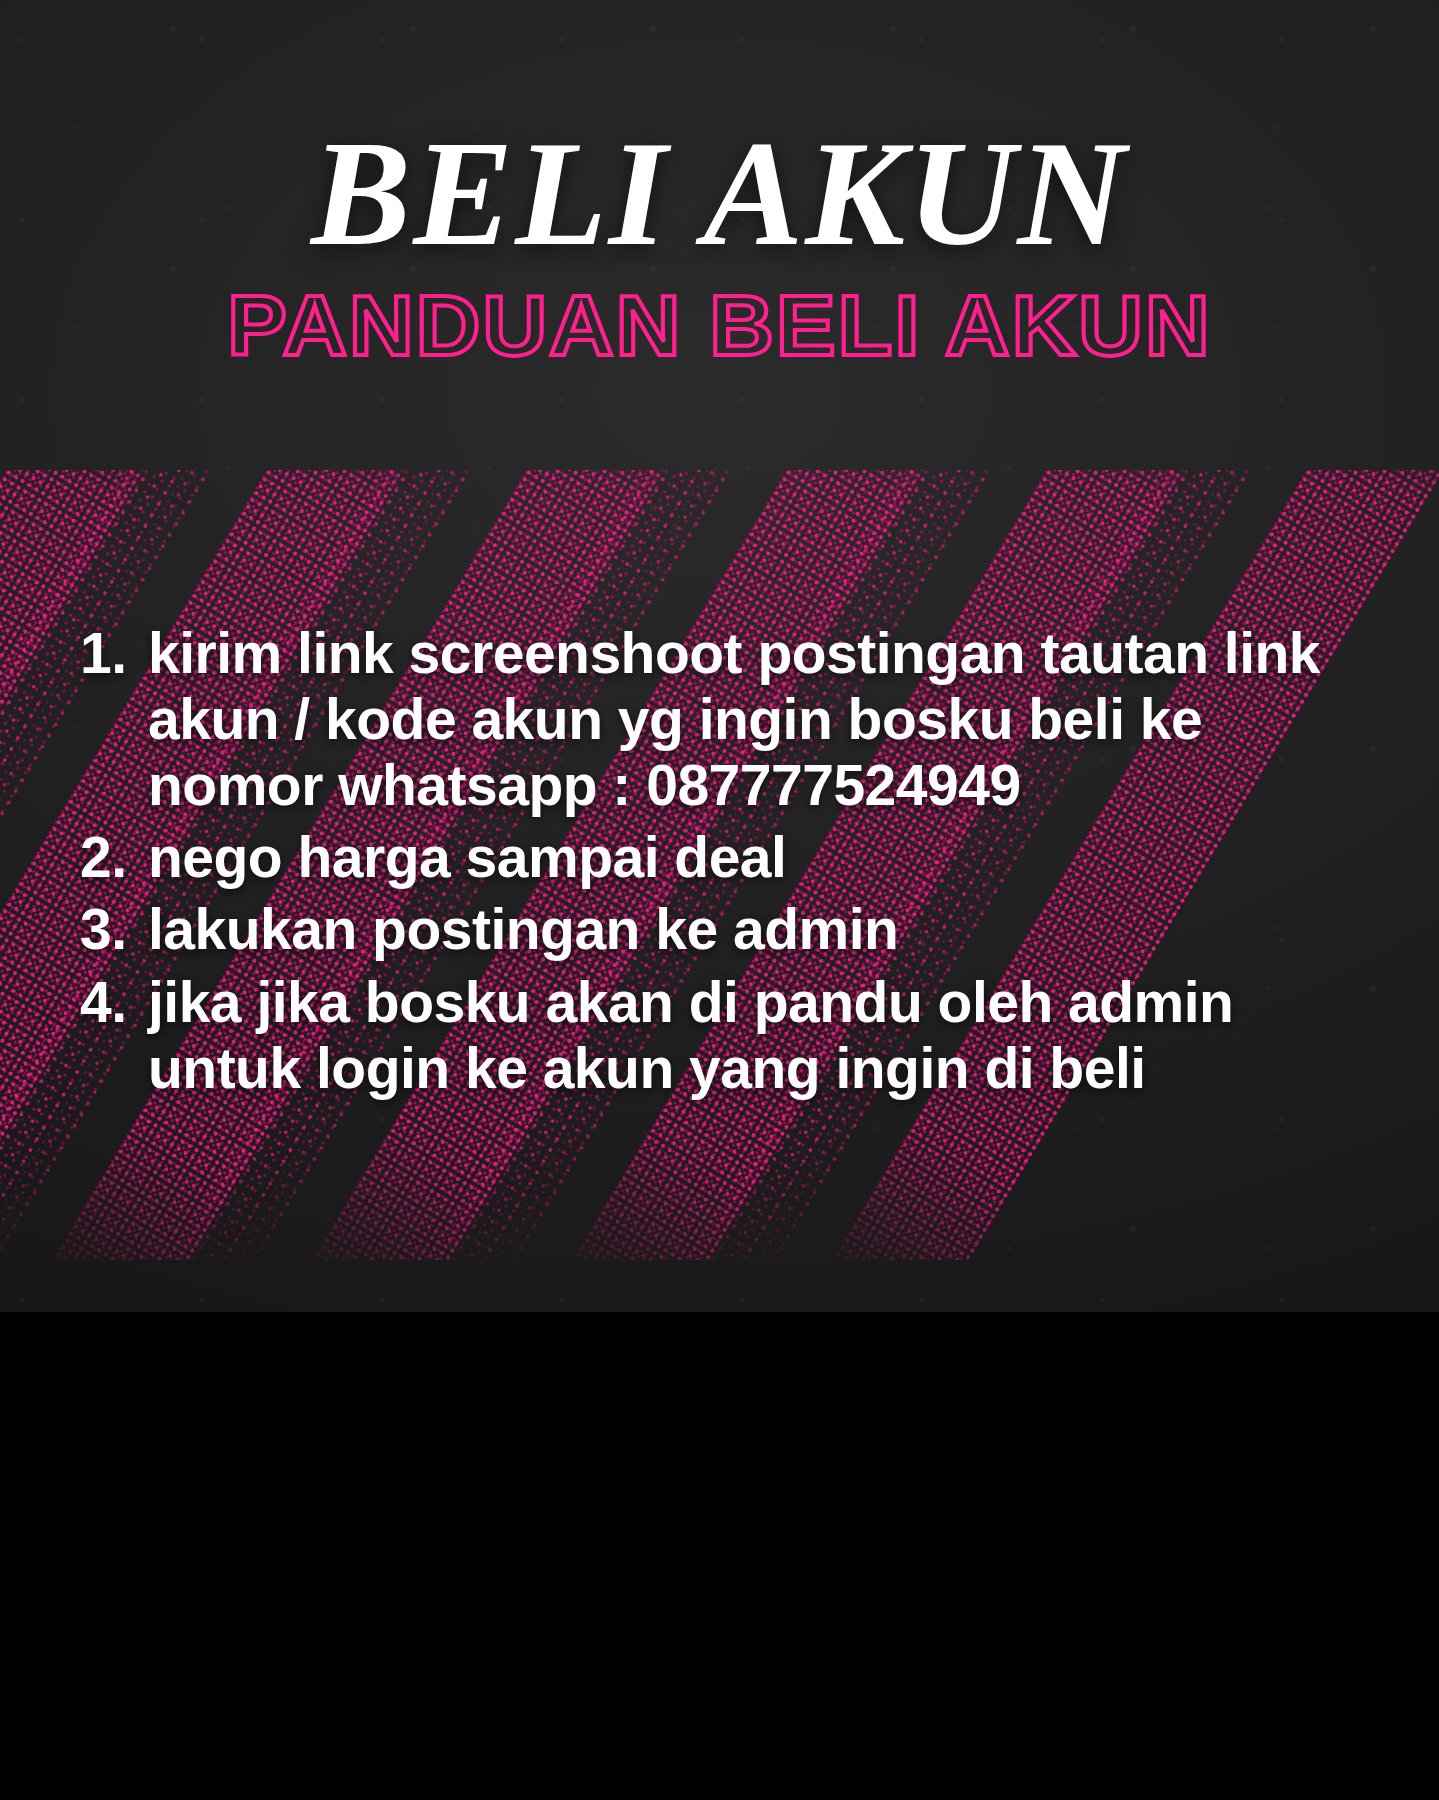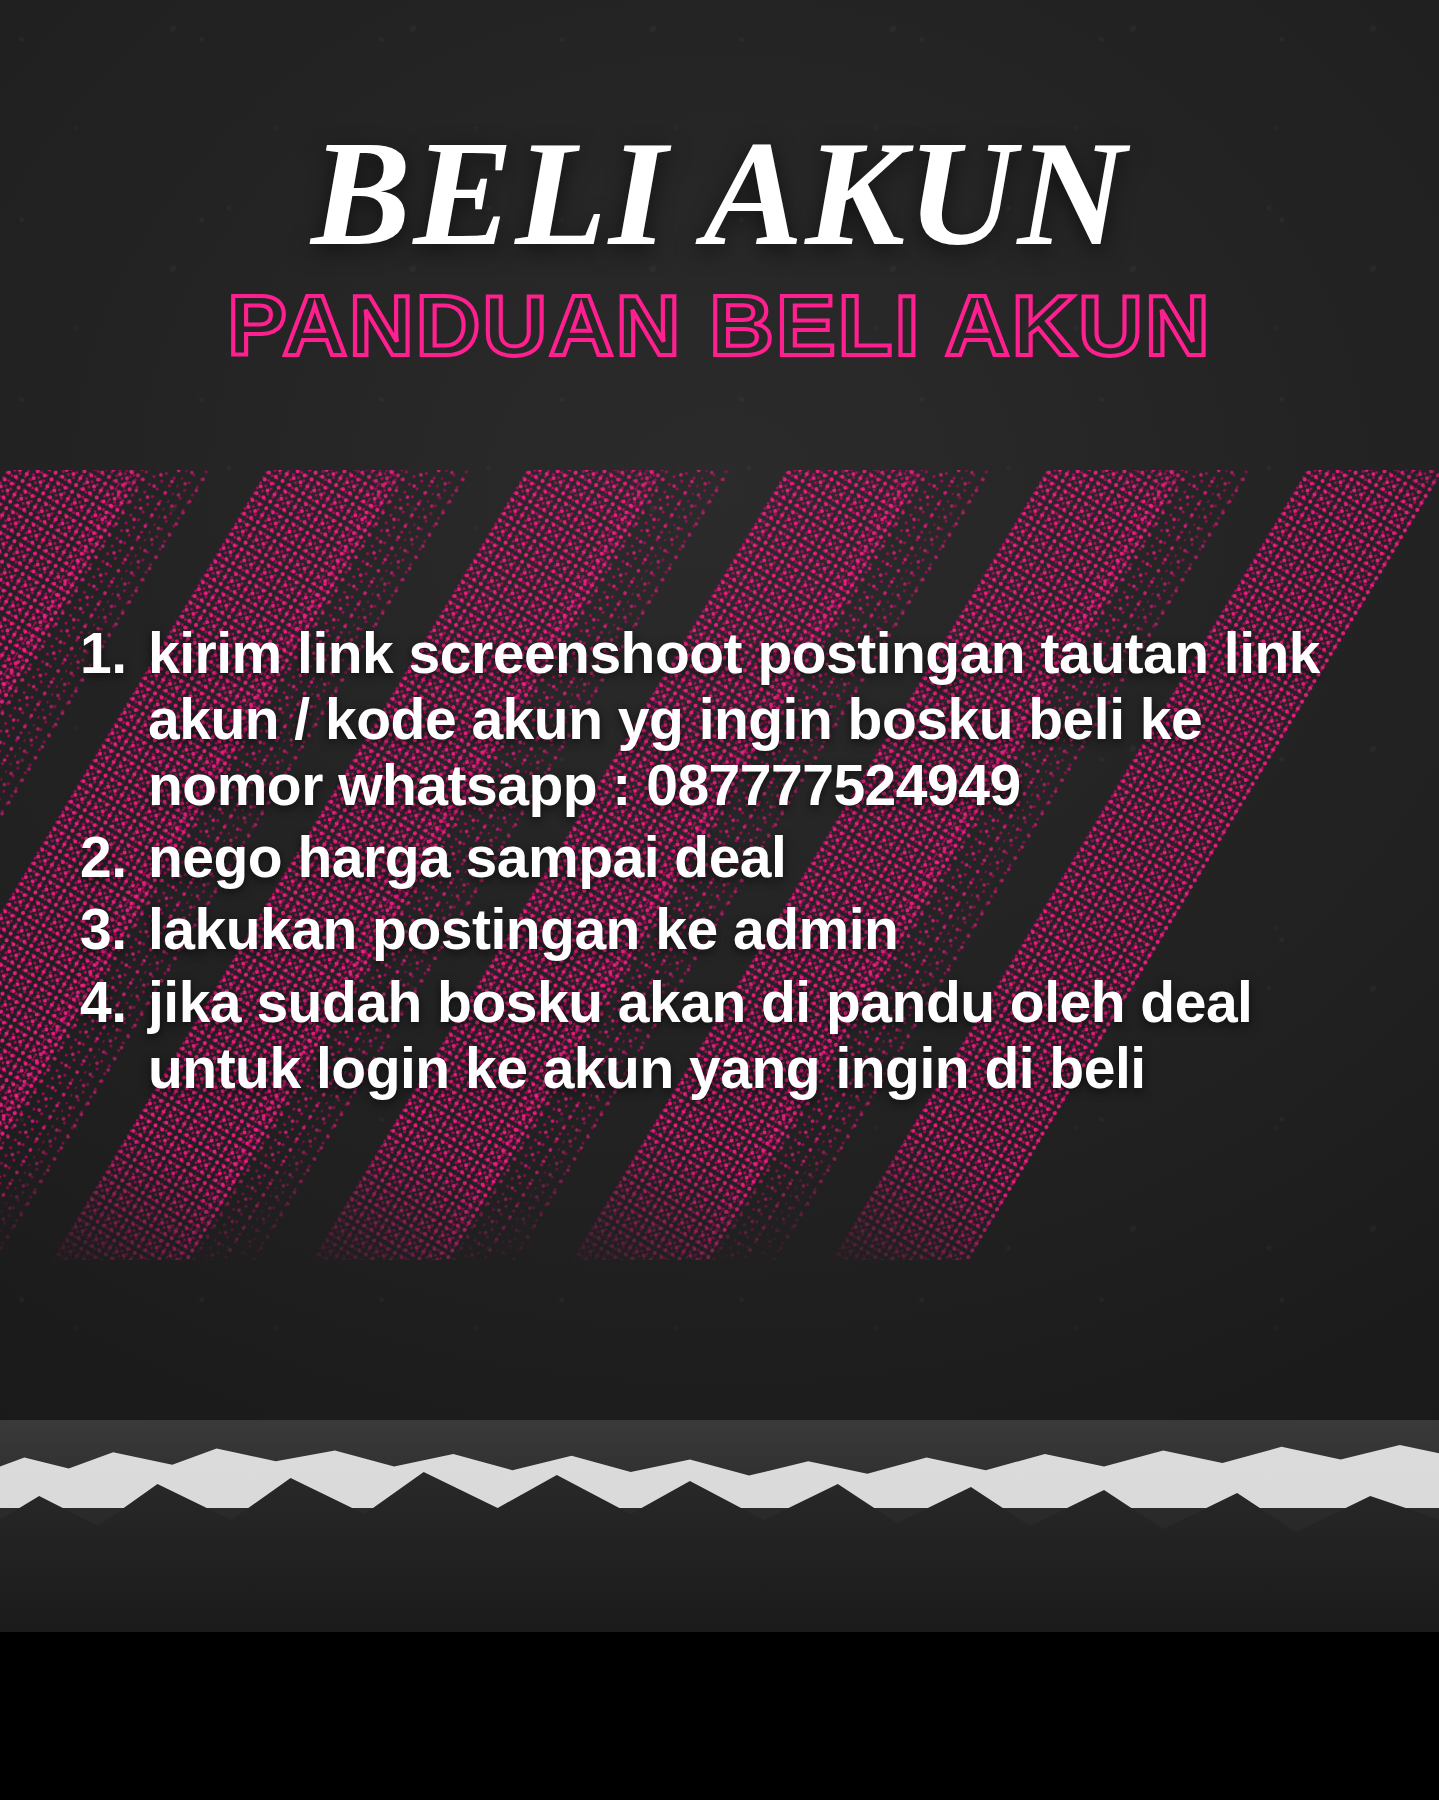--- a/index.html
+++ b/index.html
@@ -6,21 +6,21 @@
     margin: 0;
     padding: 0;
     background: #000;
   }
   body {
     font-family: "Liberation Sans", sans-serif;
   }
   .poster {
     position: relative;
     width: 1439px;
-    height: 1632px;
+    height: 1312px;
     overflow: hidden;
     background: #a16207;
   }
 
   
   .bg-base {
     position: absolute;
     inset: 0;
     background:
       radial-gradient(120% 90% at 50% 30%, #2b2b2b 0%, #1f1f1f 55%, #141414 100%);
@@ -239,21 +239,21 @@
     <li class="step">
       <span class="step-num">2.</span>
       <span class="step-text">nego harga sampai deal</span>
     </li>
     <li class="step">
       <span class="step-num">3.</span>
       <span class="step-text">lakukan postingan ke admin</span>
     </li>
     <li class="step">
       <span class="step-num">4.</span>
-      <span class="step-text">jika sudah bosku akan di pandu oleh deal untuk login ke akun yang ingin di beli</span>
+      <span class="step-text">jika jika bosku akan di pandu oleh admin untuk login ke akun yang ingin di beli</span>
     </li>
   </ul>
 
   <div class="torn"></div>
   <div class="torn-edge"></div>
   <div class="torn-edge-inner"></div>
 
 
 </div>
 

